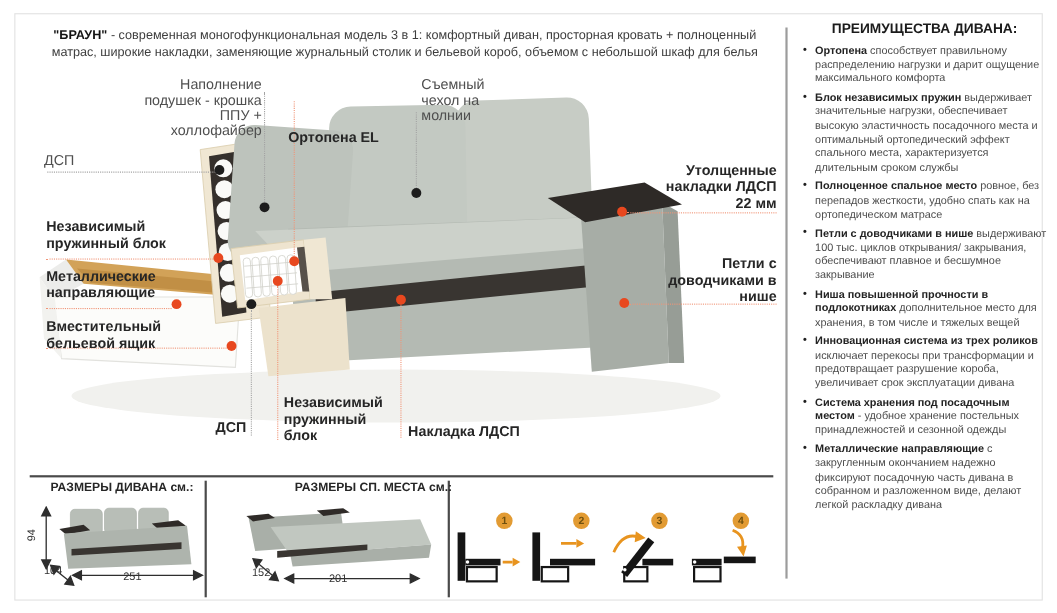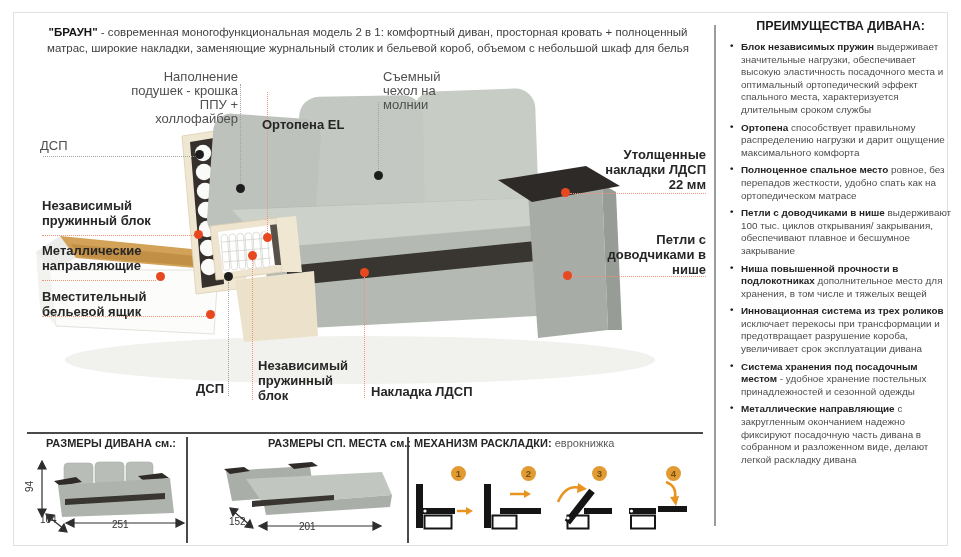--- a/index.html
+++ b/index.html
@@ -44,21 +44,21 @@
          text-align:center;line-height:15px;}
   .step svg{position:absolute;left:0;top:12px;}
   svg{display:block;}
 </style>
 </head>
 <body>
 
 <div class="page">
   <div class="frame"></div>
 
-  <div class="title"><b>"БРАУН"</b> <span>- современная моногофункциональная модель 2 в 1: комфортный диван, просторная кровать + полноценный матрас, широкие накладки, заменяющие журнальный столик и бельевой короб, объемом с небольшой шкаф для белья</span></div>
+  <div class="title"><b>"БРАУН"</b> <span>- современная моногофункциональная модель 3 в 1: комфортный диван, просторная кровать + полноценный матрас, широкие накладки, заменяющие журнальный столик и бельевой короб, объемом с небольшой шкаф для белья</span></div>
 
   <svg style="position:absolute;left:30px;top:60px;" width="680" height="370" viewBox="0 0 680 370">
     <defs>
       <pattern id="speck" width="7" height="7" patternUnits="userSpaceOnUse">
         <circle cx="2" cy="2" r="1.1" fill="#d7cfb8"></circle>
         <circle cx="5" cy="5" r="0.9" fill="#cfc6ac"></circle>
       </pattern>
     </defs>
     <ellipse cx="330" cy="300" rx="295" ry="24" fill="#f1f1ee"></ellipse>
 
@@ -155,22 +155,22 @@
   <div class="co bold right" style="left:598px;top:147px;width:108px;">Утолщенные накладки ЛДСП 22 мм</div>
   <div class="co bold right" style="left:598px;top:232px;width:108px;">Петли с доводчиками в нише</div>
   <div class="co bold" style="left:196px;top:381px;">ДСП</div>
   <div class="co bold" style="left:258px;top:358px;width:82px;">Независимый пружинный блок</div>
   <div class="co bold" style="left:371px;top:384px;white-space:nowrap;">Накладка ЛДСП</div>
 
   <div class="vdiv"></div>
   <aside class="adv">
     <h2>ПРЕИМУЩЕСТВА ДИВАНА:</h2>
     <ul>
+      <li><b>Ортопена</b> <span>способствует правильному распределению нагрузки и дарит ощущение максимального комфорта</span></li>
       <li><b>Блок независимых пружин</b> <span>выдерживает значительные нагрузки, обеспечивает высокую эластичность посадочного места и оптимальный ортопедический эффект спального места, характеризуется длительным сроком службы</span></li>
-      <li><b>Ортопена</b> <span>способствует правильному распределению нагрузки и дарит ощущение максимального комфорта</span></li>
       <li><b>Полноценное спальное место</b> <span>ровное, без перепадов жесткости, удобно спать как на ортопедическом матрасе</span></li>
       <li><b>Петли с доводчиками в нише</b> <span>выдерживают 100 тыс. циклов открывания/ закрывания, обеспечивают плавное и бесшумное закрывание</span></li>
       <li><b>Ниша повышенной прочности в подлокотниках</b> <span>дополнительное место для хранения, в том числе и тяжелых вещей</span></li>
       <li><b>Инновационная система из трех роликов</b> <span>исключает перекосы при трансформации и предотвращает разрушение короба, увеличивает срок эксплуатации дивана</span></li>
       <li><b>Система хранения  под посадочным местом</b> <span>- удобное хранение постельных принадлежностей и сезонной одежды</span></li>
       <li><b>Металлические направляющие</b> <span>с закругленным окончанием надежно фиксируют посадочную часть дивана в собранном и разложенном виде, делают легкой раскладку дивана</span></li>
     </ul>
   </aside>
 
   <div class="hrule"></div>
@@ -221,21 +221,20 @@
       <polygon points="14,5 6,4 9,12"></polygon>
         <polygon points="21,23 29,24 26,16"></polygon>
       <line x1="40" y1="22" x2="152" y2="22"></line>
       <polygon points="43,18 35,22 43,26"></polygon>
         <polygon points="149,18 157,22 149,26"></polygon>
     </g>
   </svg>
   <span class="dim" style="left:229px;top:516px;">152</span>
   <span class="dim" style="left:299px;top:521px;">201</span>
 
-  <div class="bh" style="left:414px;top:437px;"><span>МЕХАНИЗМ РАСКЛАДКИ:</span> <span class="reg">еврокнижка</span></div>
 
   <div class="step" style="left:411px;">
     <span class="badge">1</span>
     <svg width="64" height="64" viewBox="0 0 60 64">
       <rect x="3" y="10" width="7" height="44" fill="#151515"></rect>
       <rect x="10" y="34" width="32" height="6" fill="#151515"></rect>
       <rect x="11.5" y="41.5" width="27" height="13" fill="#fff" stroke="#151515" stroke-width="2"></rect>
       <circle cx="12" cy="37" r="1.6" fill="#fff"></circle>
       <line x1="44" y1="37" x2="53" y2="37" stroke="#e8941f" stroke-width="2.5"></line>
       <polygon points="53,33 60,37 53,41" fill="#e8941f"></polygon>

